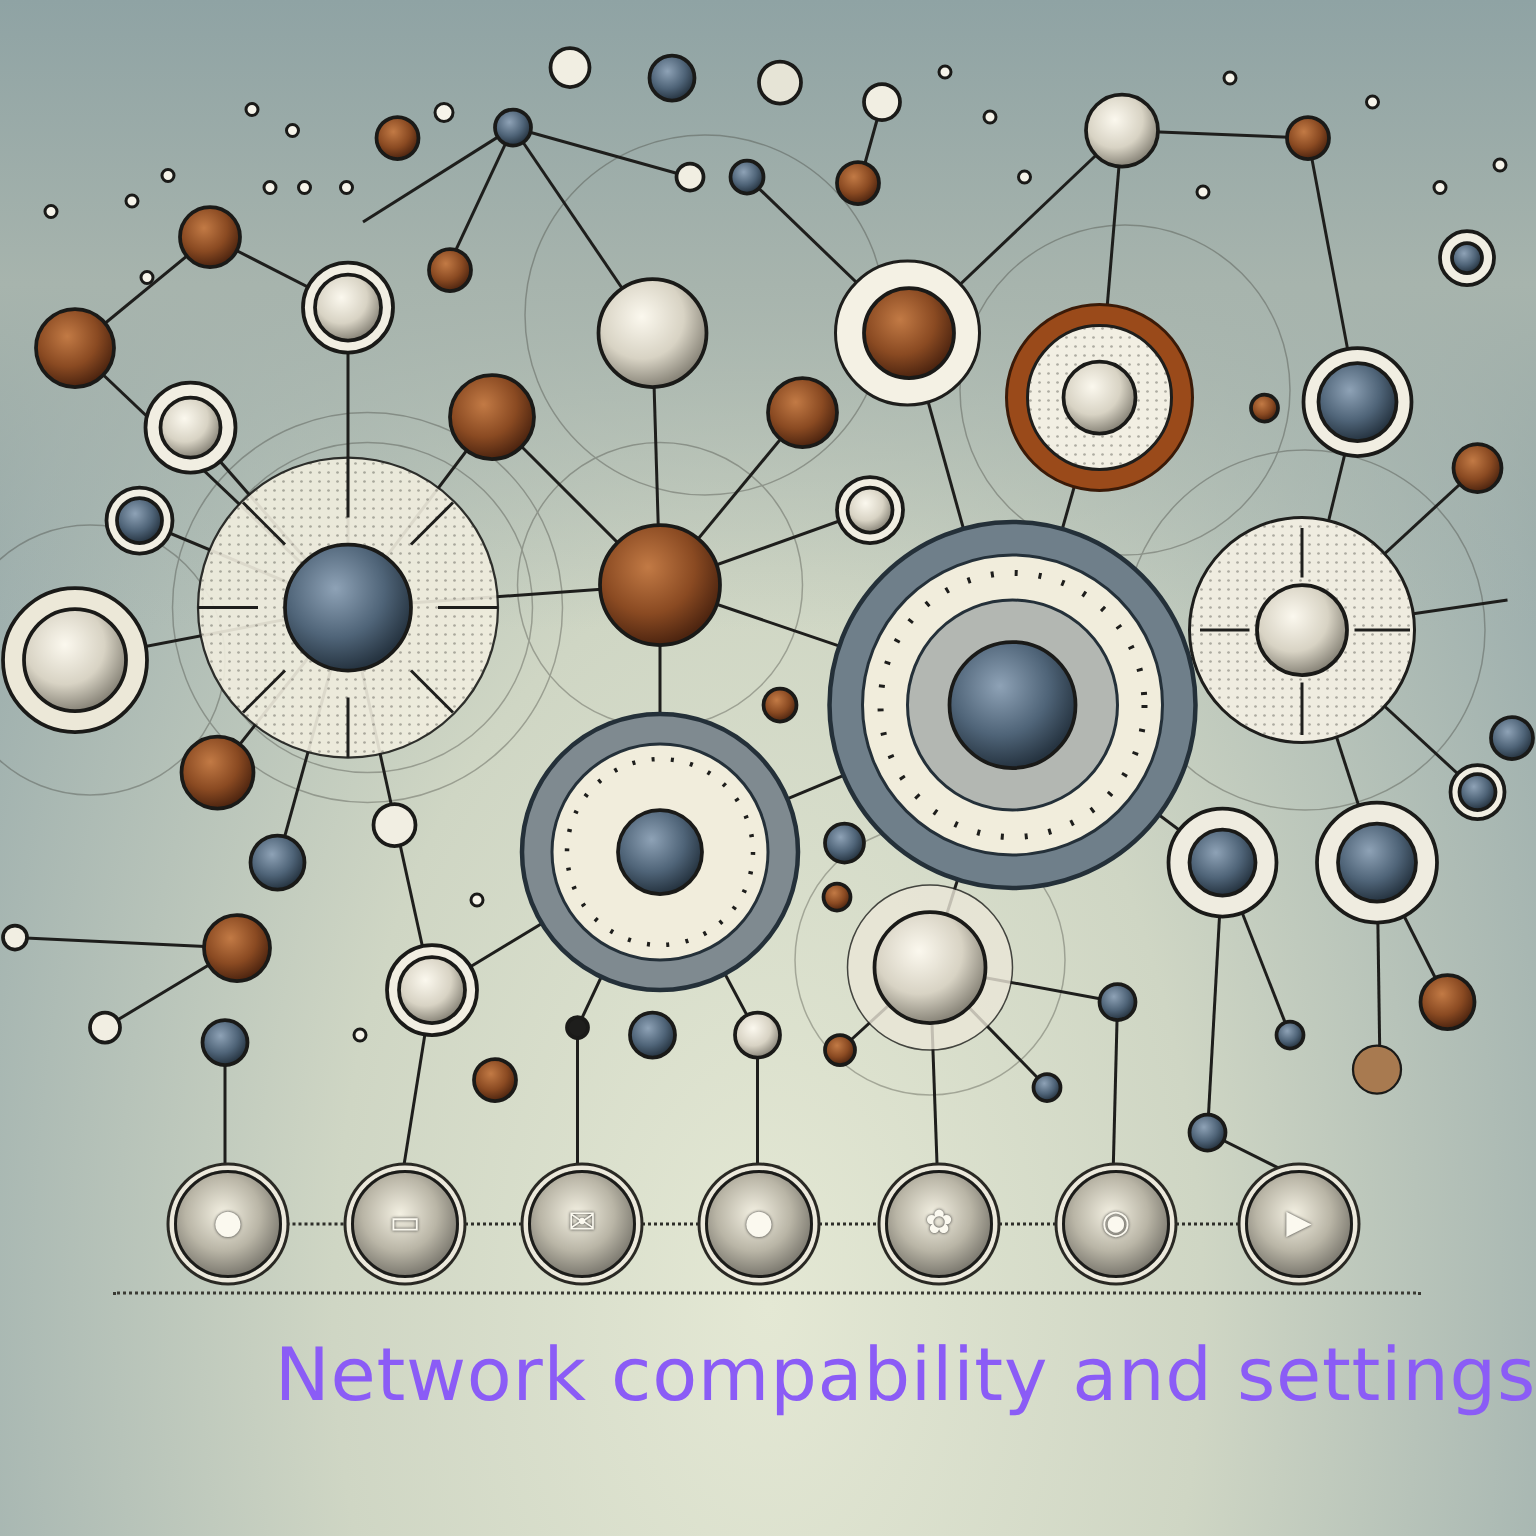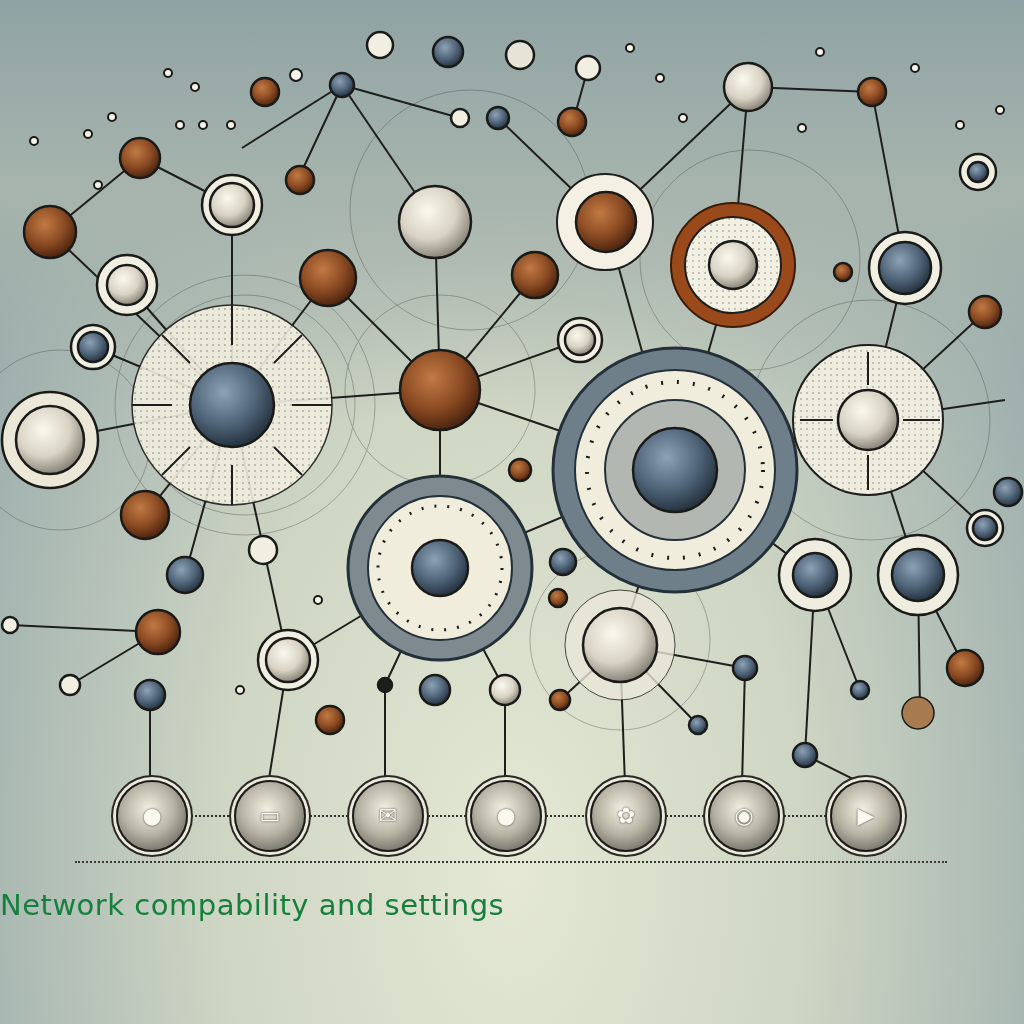--- a/index.html
+++ b/index.html
@@ -2,22 +2,22 @@
 <html><head>
 <meta charset="utf-8">
 <style>
   html,body{margin:0;padding:0;}
   body{width:1024px;height:1024px;overflow:hidden;position:relative;
     font-family:"DejaVu Sans","Liberation Sans",sans-serif;
     background:radial-gradient(ellipse at 50% 85%, #e4e8d4 0%, #cfd6c4 40%, #9fb0ae 80%, #7f9699 100%);}
   .bgtop{position:absolute;left:0;top:0;width:1024px;height:420px;
     background:linear-gradient(180deg,#8fa3a4 0%,#a7b4ad 45%,rgba(200,204,186,0) 100%);}
   svg.net{position:absolute;left:0;top:0;}
-  .caption{position:absolute;left:0;top:888px;width:1024px;text-align:left;
-    font-size:29px;color:#15803d;letter-spacing:0.5px;font-family:"DejaVu Sans",sans-serif;}
+  .caption{position:absolute;left:0;top:888px;width:1024px;text-align:right;
+    font-size:49px;color:#8b5cf6;letter-spacing:0.5px;font-family:"DejaVu Sans",sans-serif;}
   .dotline{position:absolute;left:75px;top:861px;width:872px;border-top:2px dotted #3a3a34;}
   .btnrow{position:absolute;left:0;top:780px;width:1024px;height:80px;}
   .nbtn{position:absolute;width:72px;height:72px;border-radius:50%;box-sizing:border-box;
     border:2px solid #1c1c1a;background:radial-gradient(circle at 45% 40%,#f3f0e2 0%,#b9b5a6 45%,#4a4843 100%);
     box-shadow:0 0 0 3px #ece9dc,0 0 0 5px #2a2924;display:flex;align-items:center;justify-content:center;cursor:pointer;}
   .nbtn .gl{color:#fbf9ef;font-size:22px;text-shadow:0 0 2px #222;line-height:1;}
   .connector{position:absolute;top:815px;height:0;border-top:2px dotted #2d2d28;}
 </style>
 </head>
 <body>

